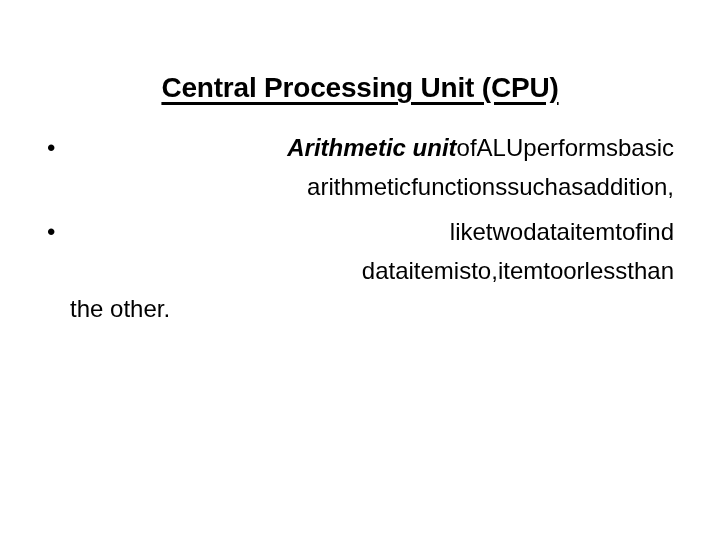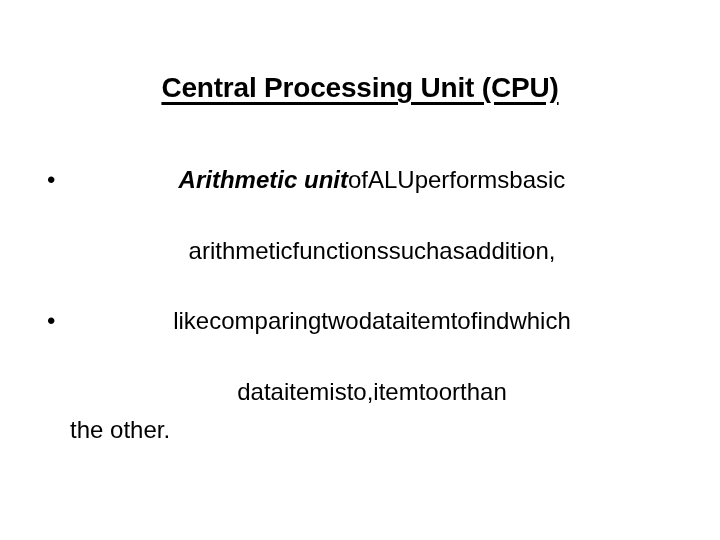--- a/index.html
+++ b/index.html
@@ -83,23 +83,22 @@
     font-style: italic;
   }
 
   
   .ln {
     display: block;
     white-space: nowrap;
   }
   .ln.j {
     display: flex;
-    justify-content: center;
+    justify-content: flex-end;
     white-space: nowrap;
-    margin-top: 32px;
   }
   .ln.j > span { white-space: pre; }
 </style>
 </head>
 <body>
 
 <div class="slide">
 
   <h1 class="slide-title">
     <span class="u">Central Processing Unit (CPU)</span>
@@ -131,37 +130,36 @@
       </span>
     </div>
 
     <div class="bullet-item">
       <span class="bullet-dot">•</span>
       <span class="bullet-text">
 
 
         <span class="ln j">
             <span>like</span>
-            <span>comparing</span>
             <span>two</span>
             <span>data</span>
             <span>item</span>
             <span>to</span>
             <span>find</span>
-            <span>which</span>
           </span>
 
         <span class="ln j">
             <span>data</span>
             <span>item</span>
             <span>is</span>
             <span>to,</span>
             <span>item</span>
             <span>to</span>
             <span>or</span>
+            <span>less</span>
             <span>than</span>
           </span>
 
         <span class="ln">the other.</span>
 
       </span>
     </div>
 
   </div>
 </div>

